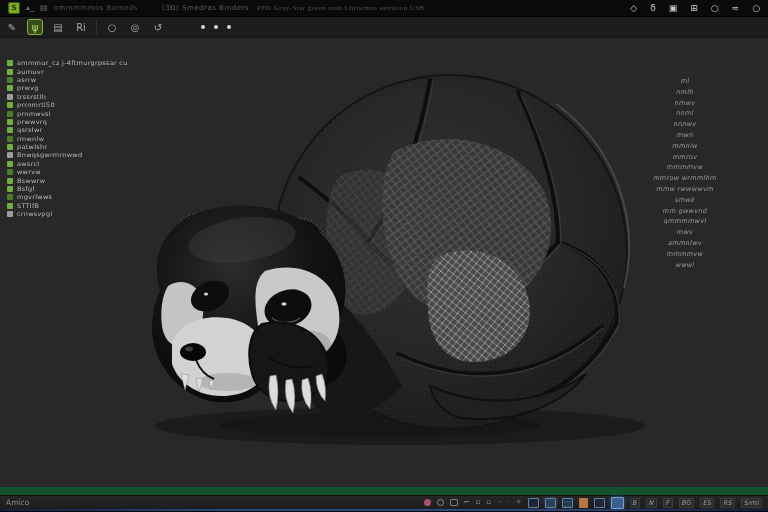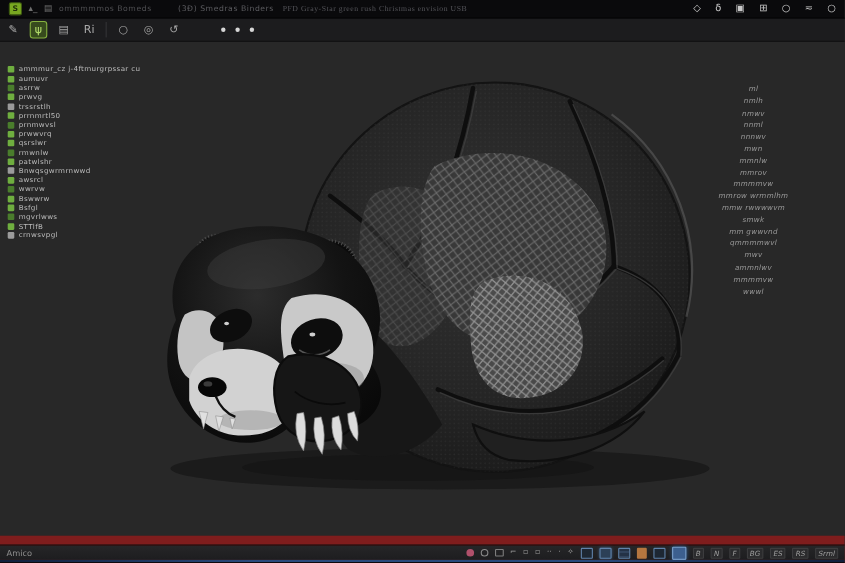--- a/index.html
+++ b/index.html
@@ -57,21 +57,21 @@
   .ol-label { font-size:6.5px; color:#bdbdbd; letter-spacing:.3px; white-space:nowrap;
     transform:scaleY(.95); }
 
   
   .annos { position:absolute; top:20px; right:28px; width:110px; text-align:center; }
   .an-line { font-size:6.5px; color:#9b9b9b; line-height:10.8px; white-space:nowrap;
     font-style:italic; letter-spacing:.3px; }
 
   
   .statusbar { position:absolute; top:487px; left:0; width:768px; height:25px;
-    background:#7f1d1d; }
+    background:#14532d; }
   .sb-strip { position:absolute; top:8px; left:0; width:768px; height:14px;
     background:linear-gradient(#262628,#1d1d1f); border-top:1px solid #0d0d0d;
     display:flex; align-items:center; padding:0 6px; }
   .sb-text { color:#8e8e8e; font-size:7.5px; }
   .sb-icons { margin-left:auto; display:flex; align-items:center; gap:6px; }
   .si { display:flex; align-items:center; justify-content:center; cursor:default; }
   .si-dot { width:7px; height:7px; border-radius:50%; }
   .si-ring { width:7px; height:7px; border-radius:50%; border:1px solid #8a8a8a; }
   .si-sq { width:8px; height:7px; border:1px solid #7d7d7d; border-radius:1px; }
   .si-gl { color:#9a9a9a; font-size:7px; line-height:1; }

